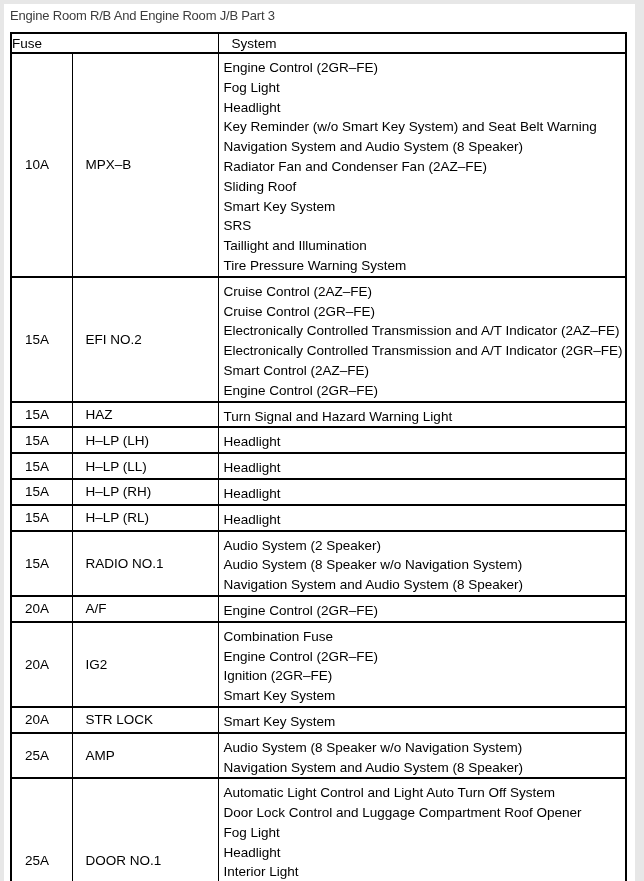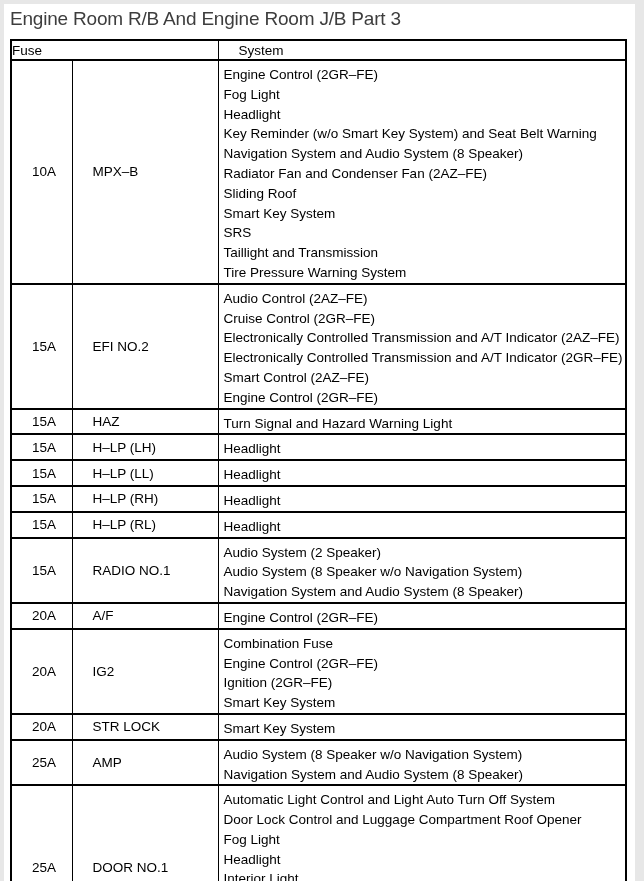--- a/index.html
+++ b/index.html
@@ -13,21 +13,21 @@
   .content {
     position: absolute;
     top: 4px;
     left: 4px;
     right: 9px;
     bottom: 0;
     background: #ffffff;
   }
   .page-title {
     margin: 4px 0 0 6px;
-    font-size: 19px;
+    font-size: 13px;
     letter-spacing: -0.2px;
     color: #3d3d3d;
     font-weight: 400;
   }
   table.fuse-table {
     margin: 9px 0 0 6px;
     width: 617px;
     border-collapse: collapse;
     table-layout: fixed;
     border: 2px solid #000;
@@ -35,21 +35,21 @@
     color: #000;
   }
   table.fuse-table td, table.fuse-table th {
     border: solid #000;
     border-width: 2px 1px;
     vertical-align: middle;
     font-weight: 400;
     text-align: left;
   }
   th.h-fuse { text-align: center; }
-  th.h-system, td { padding-left: 20px; }
+  th.h-system, td { padding-left: 13px; }
   col.c-amp  { width: 61px; }
   col.c-name { width: 146px; }
   .hdr-row th { height: 20px; }
   .sys-cell { padding: 4px 0 0 0; }
   .sys-line {
     line-height: 19.8px;
     padding-left: 5px;
     white-space: nowrap;
     overflow: hidden;
   }
@@ -81,29 +81,29 @@
     <td class="sys-cell">
             <div class="sys-line">Engine Control (2GR–FE)</div>
             <div class="sys-line">Fog Light</div>
             <div class="sys-line">Headlight</div>
             <div class="sys-line">Key Reminder (w/o Smart Key System) and Seat Belt Warning</div>
             <div class="sys-line">Navigation System and Audio System (8 Speaker)</div>
             <div class="sys-line">Radiator Fan and Condenser Fan (2AZ–FE)</div>
             <div class="sys-line">Sliding Roof</div>
             <div class="sys-line">Smart Key System</div>
             <div class="sys-line">SRS</div>
-            <div class="sys-line">Taillight and Transmission</div>
+            <div class="sys-line">Taillight and Illumination</div>
             <div class="sys-line">Tire Pressure Warning System</div>
           </td>
   </tr>
         <tr>
     <td class="amp-cell">15A</td>
     <td class="name-cell">EFI NO.2</td>
     <td class="sys-cell">
-            <div class="sys-line">Audio Control (2AZ–FE)</div>
+            <div class="sys-line">Cruise Control (2AZ–FE)</div>
             <div class="sys-line">Cruise Control (2GR–FE)</div>
             <div class="sys-line">Electronically Controlled Transmission and A/T Indicator (2AZ–FE)</div>
             <div class="sys-line">Electronically Controlled Transmission and A/T Indicator (2GR–FE)</div>
             <div class="sys-line">Smart Control (2AZ–FE)</div>
             <div class="sys-line">Engine Control (2GR–FE)</div>
           </td>
   </tr>
         <tr>
     <td class="amp-cell">15A</td>
     <td class="name-cell">HAZ</td>

